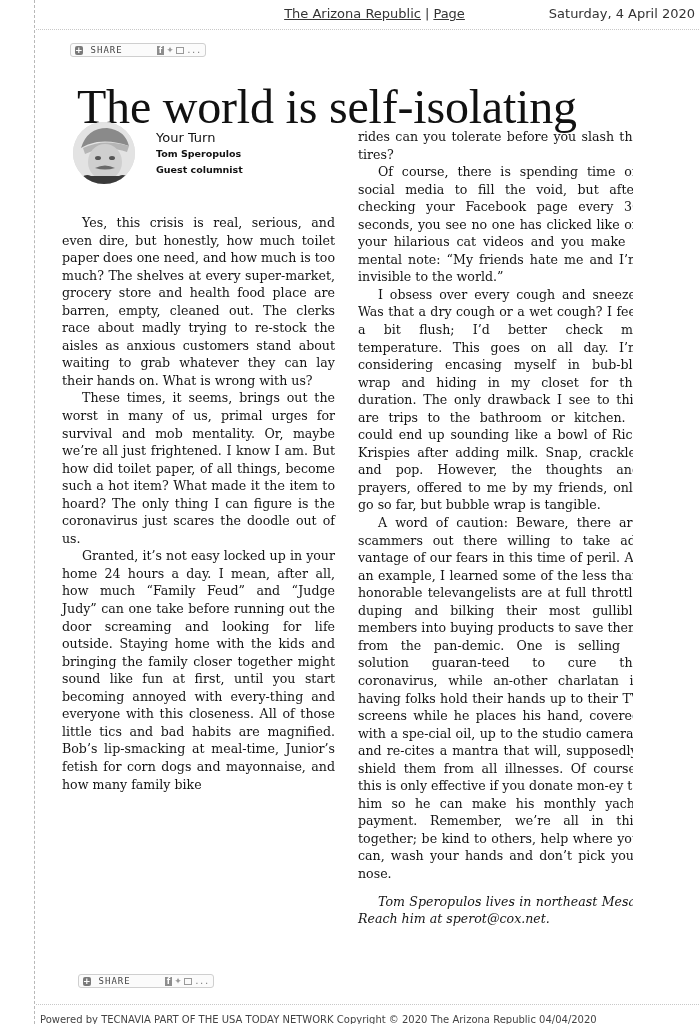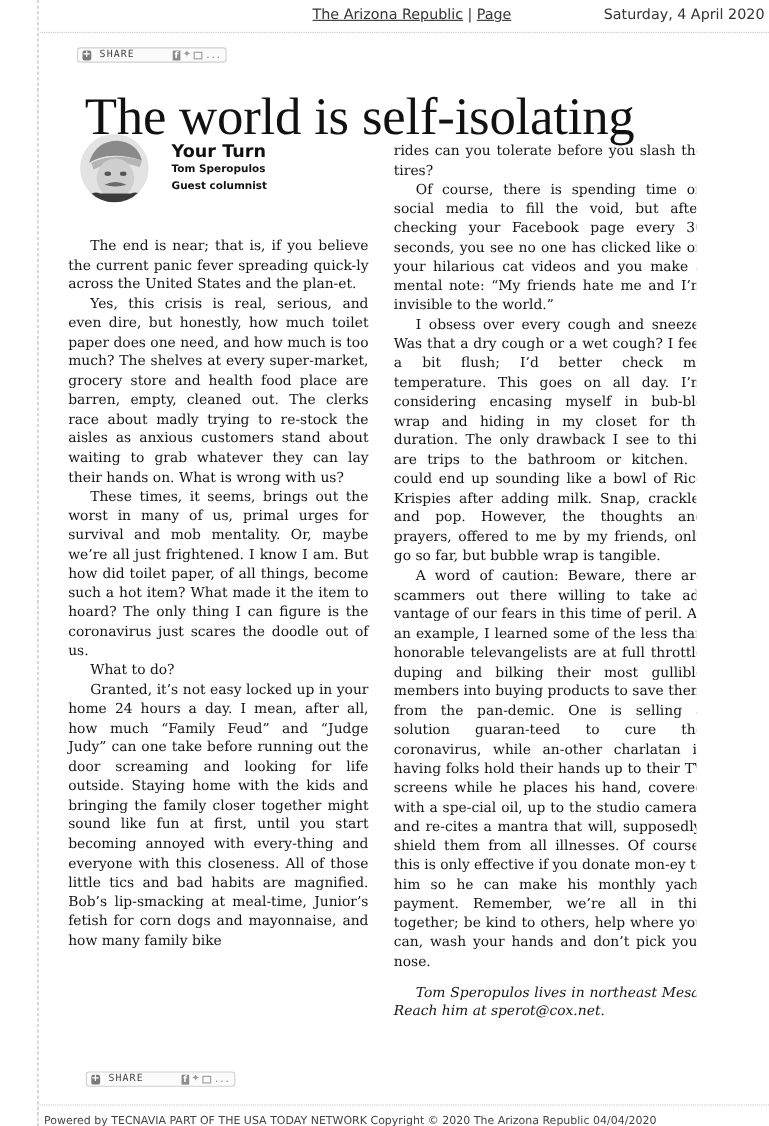--- a/index.html
+++ b/index.html
@@ -46,21 +46,21 @@
       white-space:nowrap;
     }
     .avatar {
       position:absolute; left:73px; top:122px; width:62px; height:62px;
       border-radius:50%; overflow:hidden; background:#d9d9d9;
     }
     .byline {
       position:absolute; left:156px; top:130px;
       font-family:"DejaVu Sans", sans-serif; color:#111;
     }
-    .byline .kicker { font-weight:bold; font-size:16px; line-height:16px; }
+    .byline .kicker { font-weight:normal; font-size:13px; line-height:16px; }
     .byline .name, .byline .role { font-size:9.5px; line-height:16px;font-weight:bold; }
     .col {
       position:absolute; font-family:"DejaVu Serif", serif; font-size:12.6px;
       line-height:17.55px; color:#141414; text-align:justify; hyphens:manual;
     }
     .col p { margin:0; text-indent:20px; }
     .col p.noindent { text-indent:0; }
     .col-left { left:62px; top:214px; width:273px; }
     .col-right { left:358px; top:128px; width:282px; }
     .clip-right { position:absolute; left:633px; top:120px; width:70px; height:840px; background:#fff; }
@@ -109,24 +109,22 @@
   </svg>
 </div>
 
 <div class="byline">
   <div class="kicker">Your Turn</div>
   <div class="name">Tom Speropulos</div>
   <div class="role">Guest columnist</div>
 </div>
 
 <div class="col col-left">
-  <p>The end is near; that is, if you believe the current panic fever spreading quick-ly across the United States and the plan-et.</p>
   <p>Yes, this crisis is real, serious, and even dire, but honestly, how much toilet paper does one need, and how much is too much? The shelves at every super-market, grocery store and health food place are barren, empty, cleaned out. The clerks race about madly trying to re-stock the aisles as anxious customers stand about waiting to grab whatever they can lay their hands on. What is wrong with us?</p>
   <p>These times, it seems, brings out the worst in many of us, primal urges for survival and mob mentality. Or, maybe we’re all just frightened. I know I am. But how did toilet paper, of all things, become such a hot item? What made it the item to hoard? The only thing I can figure is the coronavirus just scares the doodle out of us.</p>
-  <p>What to do?</p>
   <p>Granted, it’s not easy locked up in your home 24 hours a day. I mean, after all, how much “Family Feud” and “Judge Judy” can one take before running out the door screaming and looking for life outside. Staying home with the kids and bringing the family closer together might sound like fun at first, until you start becoming annoyed with every-thing and everyone with this closeness. All of those little tics and bad habits are magnified. Bob’s lip-smacking at meal-time, Junior’s fetish for corn dogs and mayonnaise, and how many family bike</p>
 </div>
 
 <div class="col col-right">
   <p class="noindent">rides can you tolerate before you slash the tires?</p>
   <p>Of course, there is spending time on social media to fill the void, but after checking your Facebook page every 30 seconds, you see no one has clicked like on your hilarious cat videos and you make a mental note: “My friends hate me and I’m invisible to the world.”</p>
   <p>I obsess over every cough and sneeze. Was that a dry cough or a wet cough? I feel a bit flush; I’d better check my temperature. This goes on all day. I’m considering encasing myself in bub-ble wrap and hiding in my closet for the duration. The only drawback I see to this are trips to the bathroom or kitchen. I could end up sounding like a bowl of Rice Krispies after adding milk. Snap, crackle, and pop. However, the thoughts and prayers, offered to me by my friends, only go so far, but bubble wrap is tangible.</p>
   <p>A word of caution: Beware, there are scammers out there willing to take ad-vantage of our fears in this time of peril. As an example, I learned some of the less than honorable televangelists are at full throttle duping and bilking their most gullible members into buying products to save them from the pan-demic. One is selling a solution guaran-teed to cure the coronavirus, while an-other charlatan is having folks hold their hands up to their TV screens while he places his hand, covered with a spe-cial oil, up to the studio cameras and re-cites a mantra that will, supposedly, shield them from all illnesses. Of course, this is only effective if you donate mon-ey to him so he can make his monthly yacht payment. Remember, we’re all in this together; be kind to others, help where you can, wash your hands and don’t pick your nose.</p>
   <p class="signoff">Tom Speropulos lives in northeast Mesa. Reach him at sperot@cox.net.</p>
 </div>

